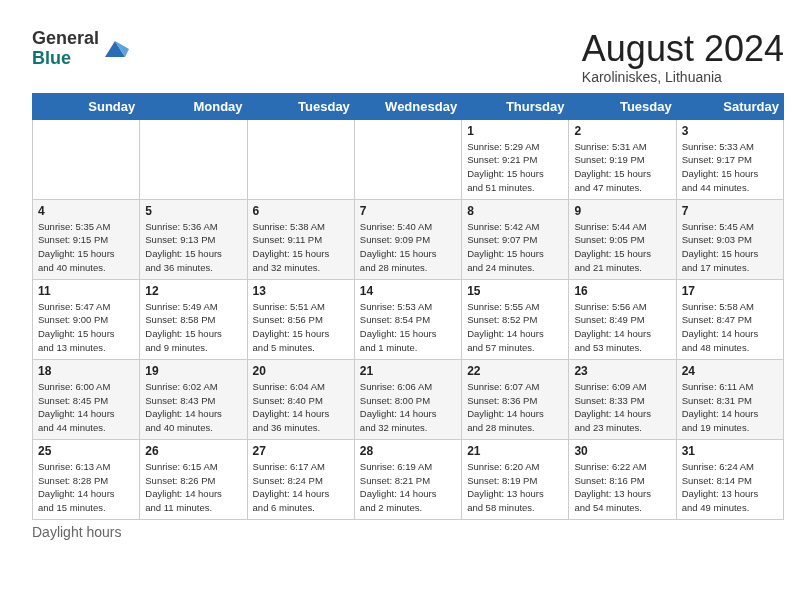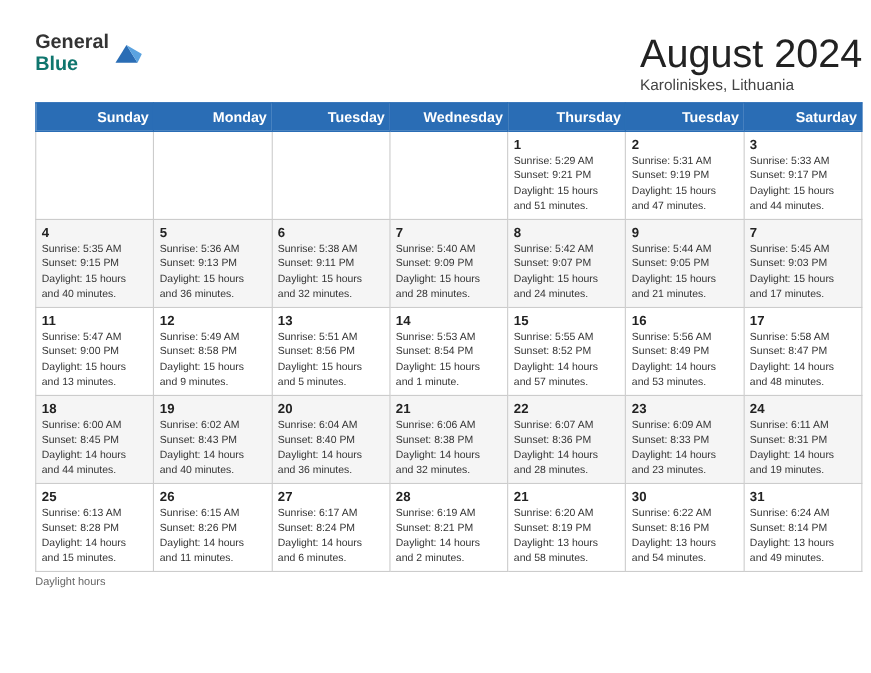--- a/index.html
+++ b/index.html
@@ -95,21 +95,21 @@
     .day-info {
       font-size: 9.5px;
       color: #333;
       line-height: 1.45;
     }
     .empty-cell {
       background: #fff;
     }
     .footer-note {
       margin-top: 4px;
-      font-size: 10px;
+      font-size: 14px;
       color: #666;
       text-align: left;
     }
   </style>
 </head>
 <body>
 
 <div class="page">
   <div class="header">
     <div class="logo">
@@ -292,21 +292,21 @@
           <td>
             <span class="day-number">20</span>
             <div class="day-info" style="white-space: pre-line;">Sunrise: 6:04 AM
 Sunset: 8:40 PM
 Daylight: 14 hours
 and 36 minutes.</div>
           </td>
           <td>
             <span class="day-number">21</span>
             <div class="day-info" style="white-space: pre-line;">Sunrise: 6:06 AM
-Sunset: 8:38 PM
+Sunset: 8:00 PM
 Daylight: 14 hours
 and 32 minutes.</div>
           </td>
           <td>
             <span class="day-number">22</span>
             <div class="day-info" style="white-space: pre-line;">Sunrise: 6:07 AM
 Sunset: 8:36 PM
 Daylight: 14 hours
 and 28 minutes.</div>
           </td>

